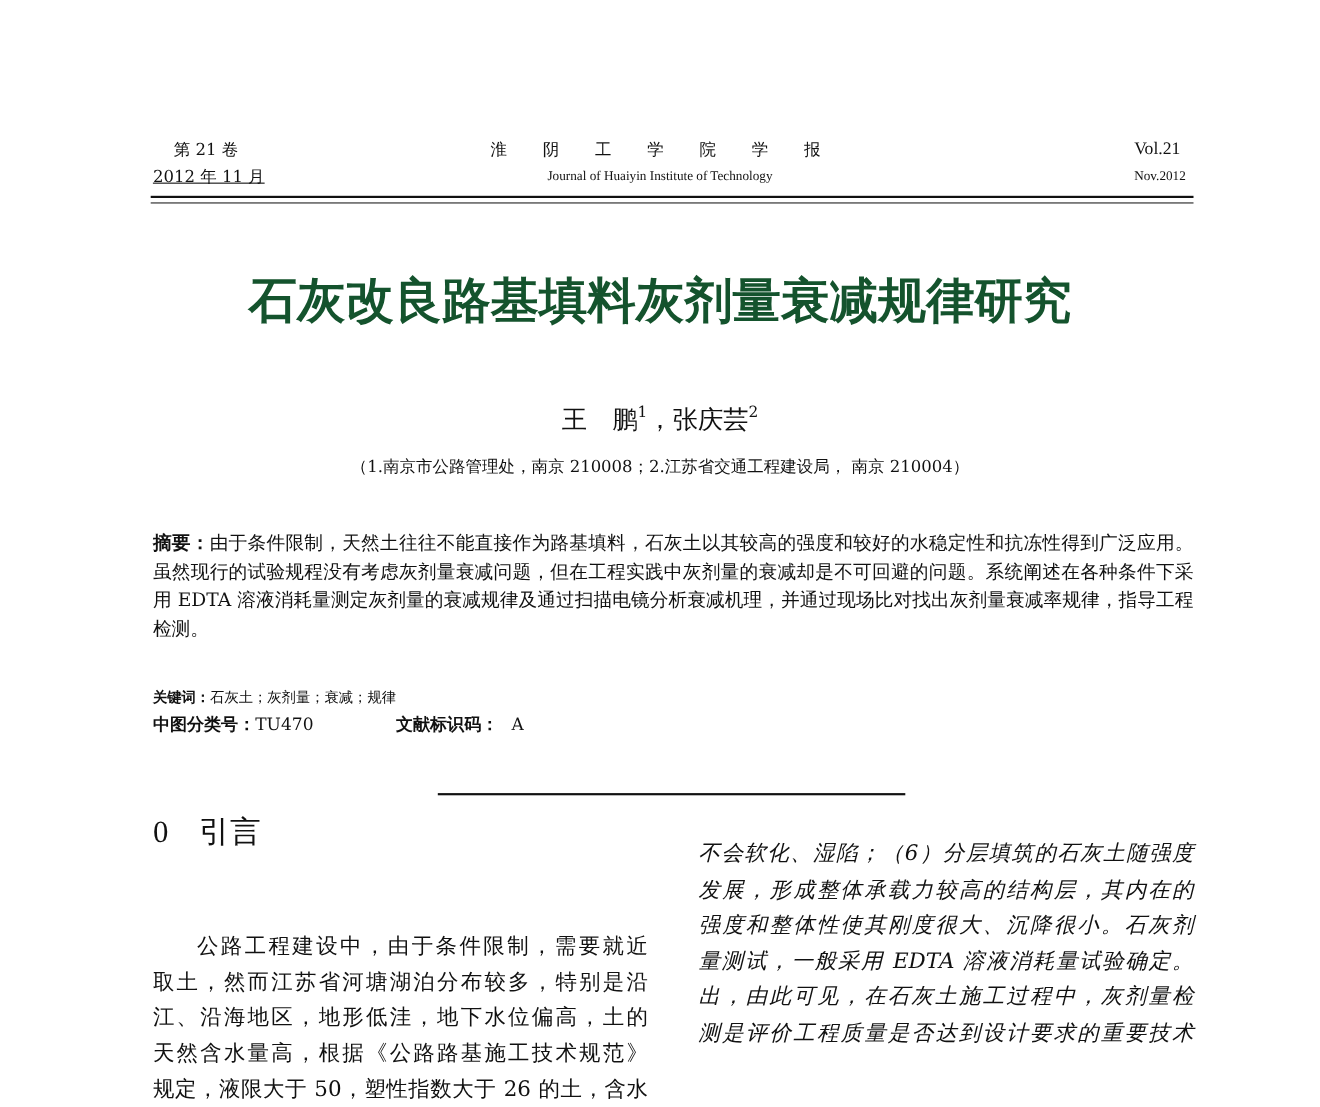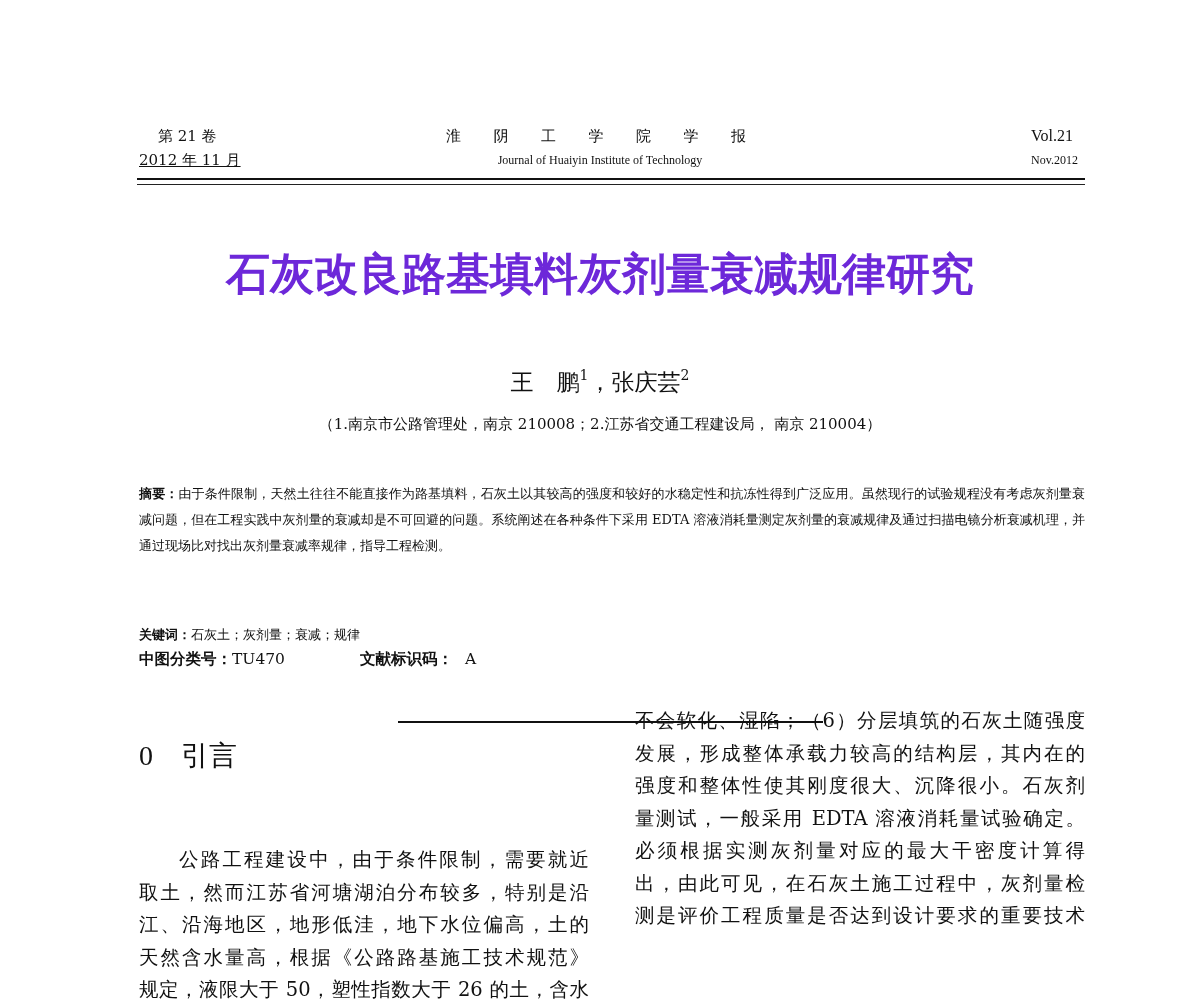--- a/index.html
+++ b/index.html
@@ -44,42 +44,42 @@
 
     
     .title {
       position: absolute; left: 0; right: 0; top: 246px;
       text-align: center;
       font-family: "DejaVu Serif", serif;
       font-weight: bold;
       font-size: 44px;
       letter-spacing: 0px;
       line-height: 56px;
-      color: #6d28d9;
+      color: #14532d;
     }
 
     
     .authors {
       position: absolute; left: 0; right: 0; top: 360px;
       text-align: center;
       font-size: 23px;
       line-height: 30px;
     }
     .authors sup { font-size: 14px; vertical-align: 10px; }
     .affil {
       position: absolute; left: 0; right: 0; top: 414px;
       text-align: center;
       font-size: 15px;
       line-height: 20px;
     }
 
     
     .abstract {
       position: absolute; left: 139px; width: 946px; top: 481px;
-      font-size: 13px;
+      font-size: 17px;
       line-height: 26px;
       text-align: justify;
       text-align-last: left;
     }
     .bold-label {
       font-family: "DejaVu Sans", sans-serif;
       font-weight: bold;
     }
     .kw {
       position: absolute; left: 139px; top: 623px;
@@ -98,21 +98,21 @@
 
     
     .col {
       position: absolute;
       width: 450px;
       font-size: 19.5px;
       line-height: 32.5px;
       text-align: justify;
     }
     .col-left { left: 139px; top: 844px; }
-    .col-right { left: 635px; top: 705px; }
+    .col-right { left: 635px; top: 760px; font-style: italic; }
     .col .line {
       display: block;
       white-space: nowrap;
       text-align-last: justify;
       text-align: justify;
     }
     .col .indent { padding-left: 40px; }
 
     .section-heading {
       position: absolute; left: 139px; top: 739px;
@@ -179,16 +179,15 @@
   <span class="line">江、沿海地区，地形低洼，地下水位偏高，土的</span>
   <span class="line">天然含水量高，根据《公路路基施工技术规范》</span>
   <span class="line">规定，液限大于 50，塑性指数大于 26 的土，含水</span>
 </div>
 
 <div class="col col-right">
   <span class="line">不会软化、湿陷；（6）分层填筑的石灰土随强度</span>
   <span class="line">发展，形成整体承载力较高的结构层，其内在的</span>
   <span class="line">强度和整体性使其刚度很大、沉降很小。石灰剂</span>
   <span class="line">量测试，一般采用 EDTA 溶液消耗量试验确定。</span>
-  <span class="line">必须根据实测灰剂量对应的最大干密度计算得</span>
   <span class="line">出，由此可见，在石灰土施工过程中，灰剂量检</span>
   <span class="line">测是评价工程质量是否达到设计要求的重要技术</span>
 </div>
 
 </body></html>

